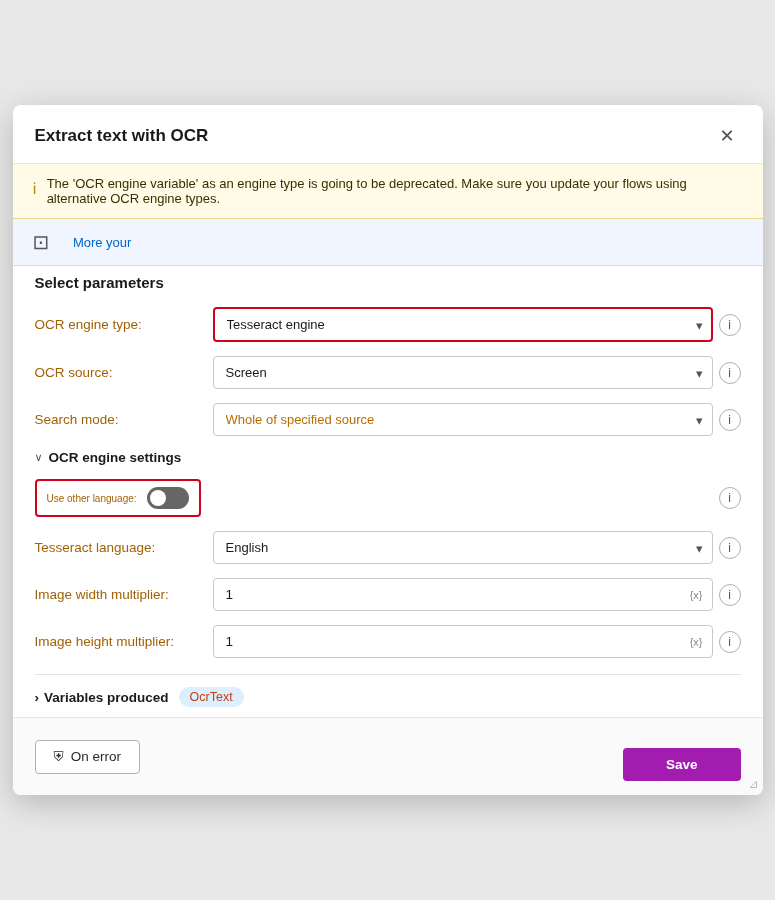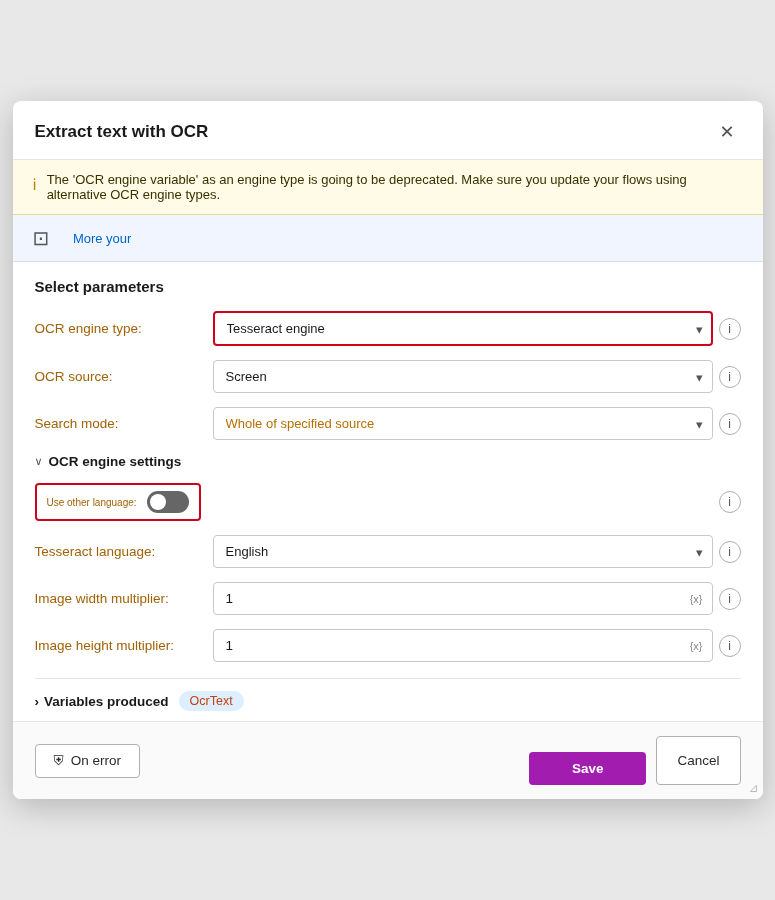--- a/index.html
+++ b/index.html
@@ -76,21 +76,21 @@
       font-size: 20px;
       color: #555;
       flex-shrink: 0;
     }
     .info-banner a {
       color: #0066cc;
       text-decoration: none;
     }
 
     .content {
-      padding: 16px 22px 10px 22px;
+      padding: 8px 22px 10px 22px;
     }
     .section-title {
       font-size: 15px;
       font-weight: 600;
       margin-bottom: 16px;
       color: #1a1a1a;
     }
 
     .param-row {
       display: flex;
@@ -477,18 +477,17 @@
     </div>
   </div>
 
   <div class="dialog-footer">
     <button class="on-error-btn">
       <span>⛨</span>
       <span>On error</span>
     </button>
     <div class="footer-right">
       <button class="save-btn">Save</button>
-      <button class="cancel-btn">Cancel</button>
     </div>
   </div>
 
   <span class="resize-handle">⊿</span>
 </div>
 
 </body></html>

